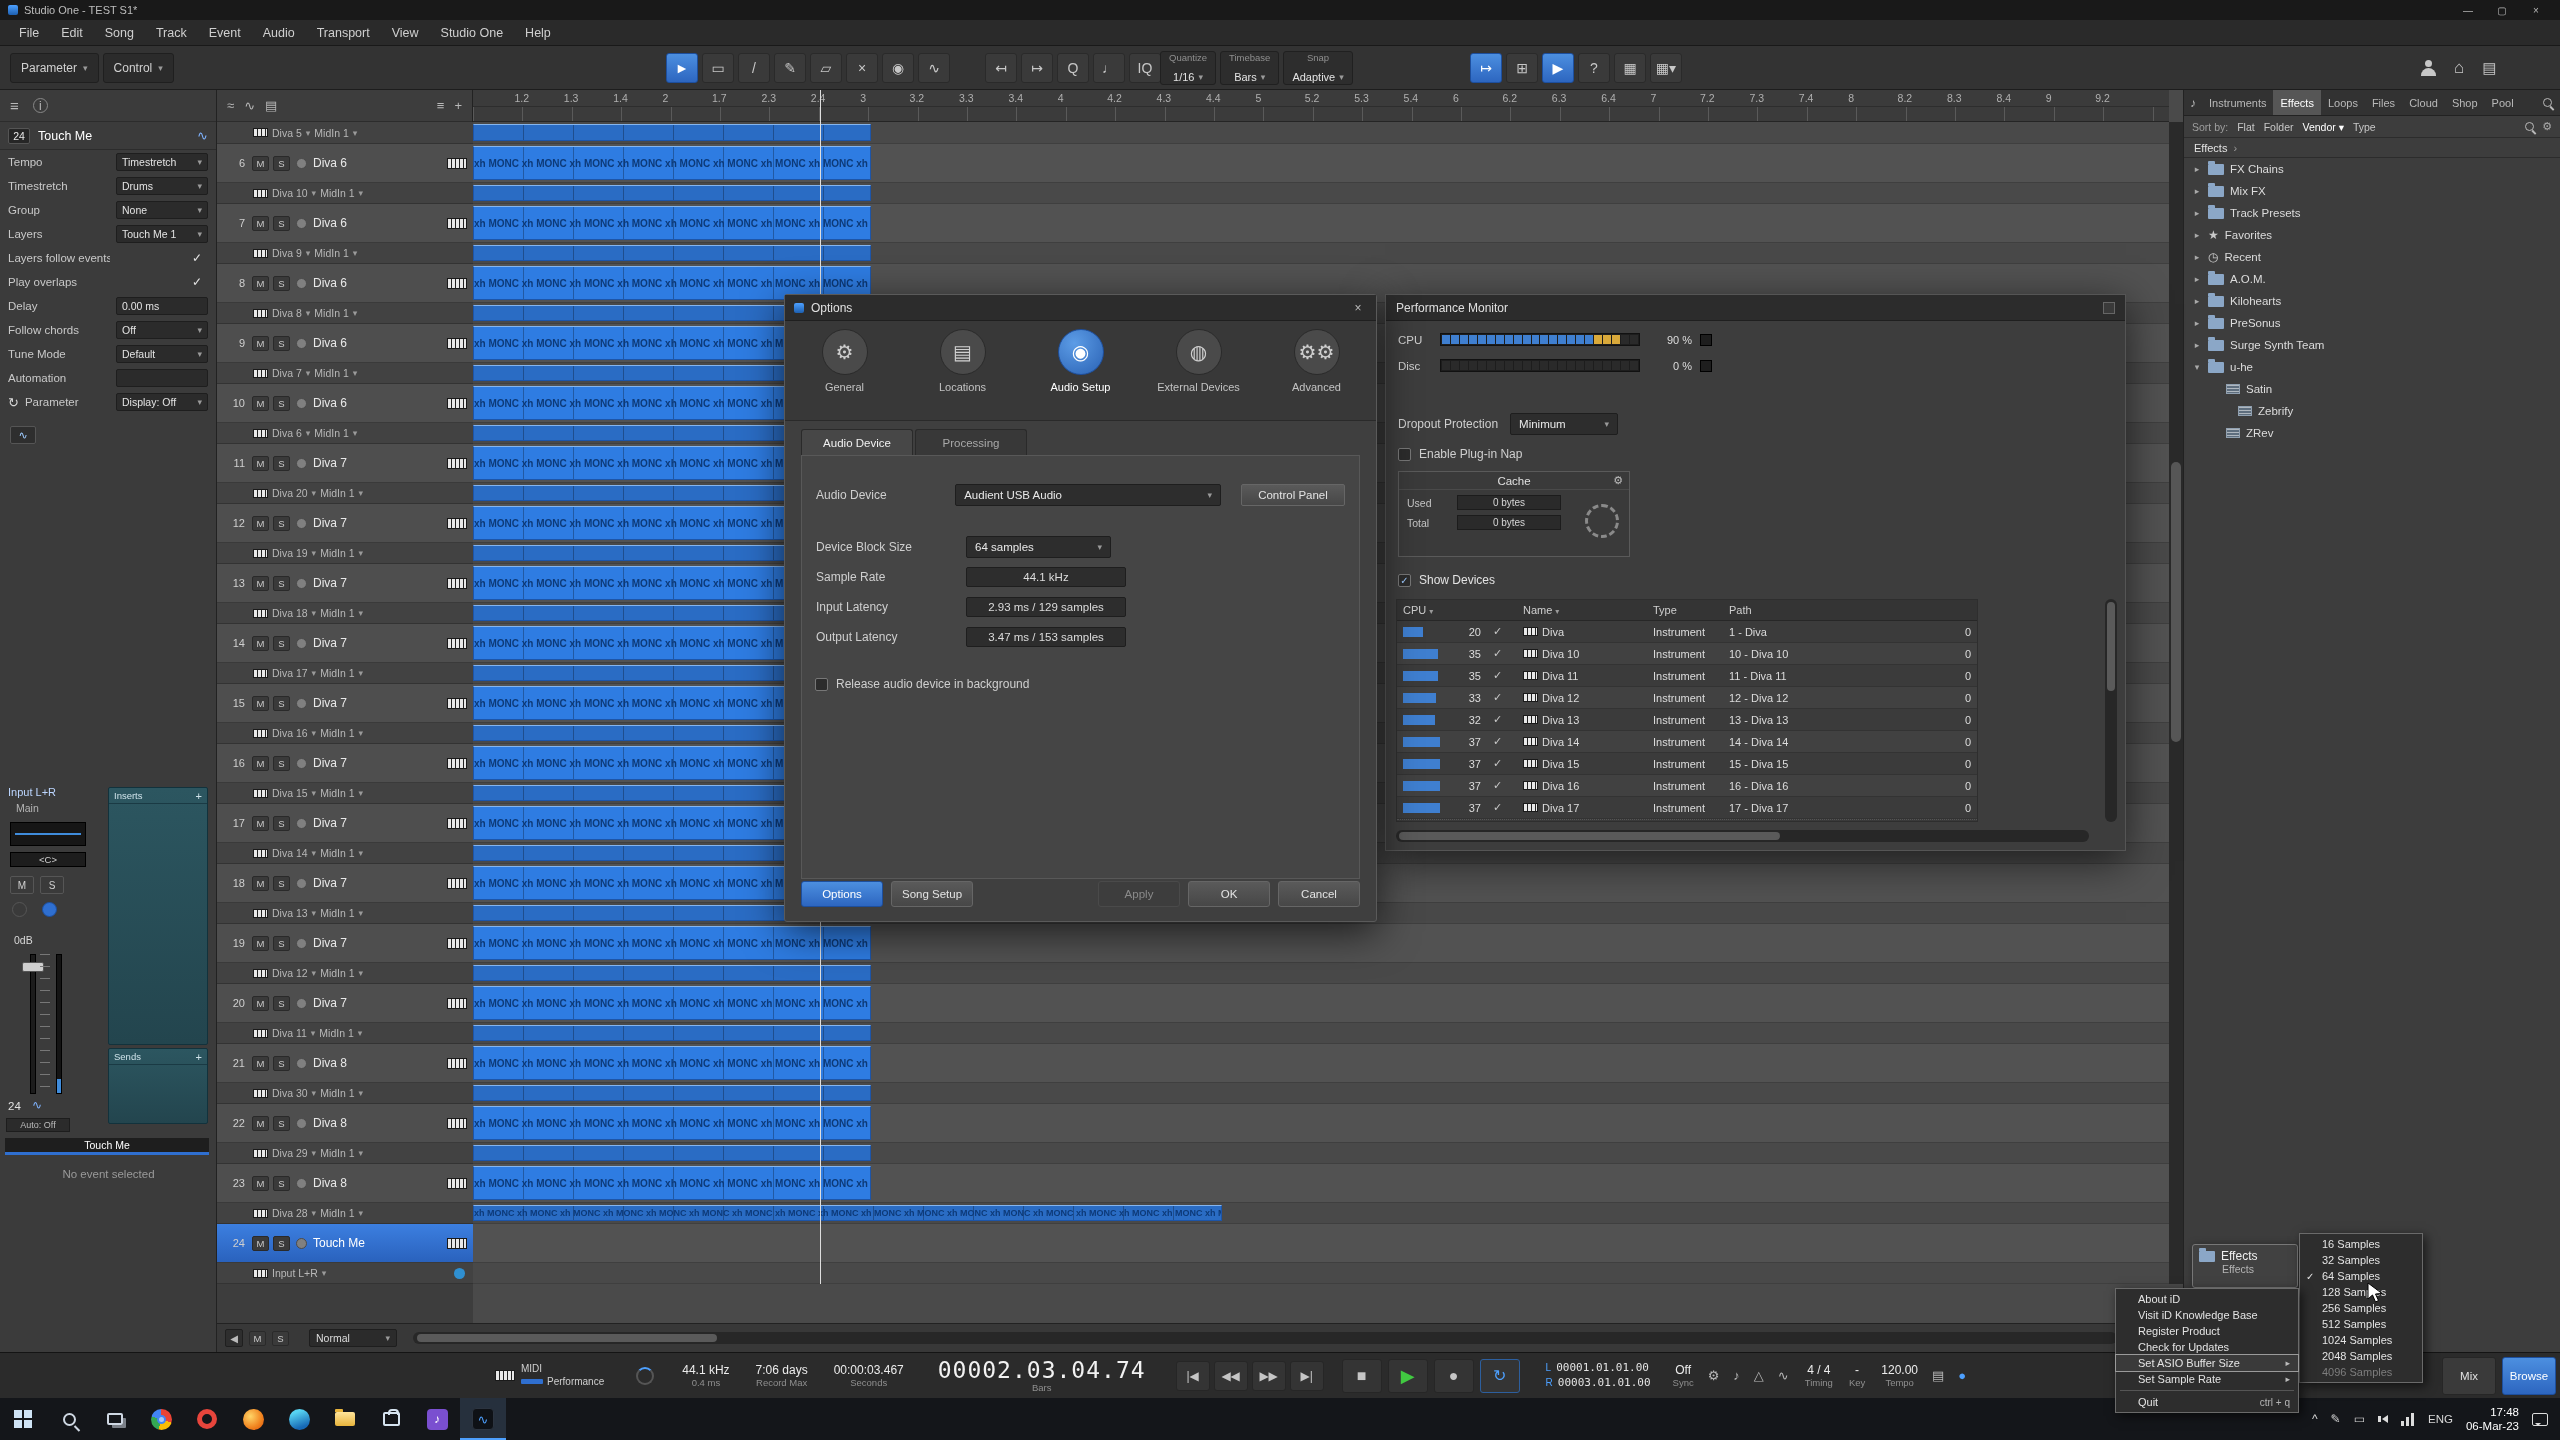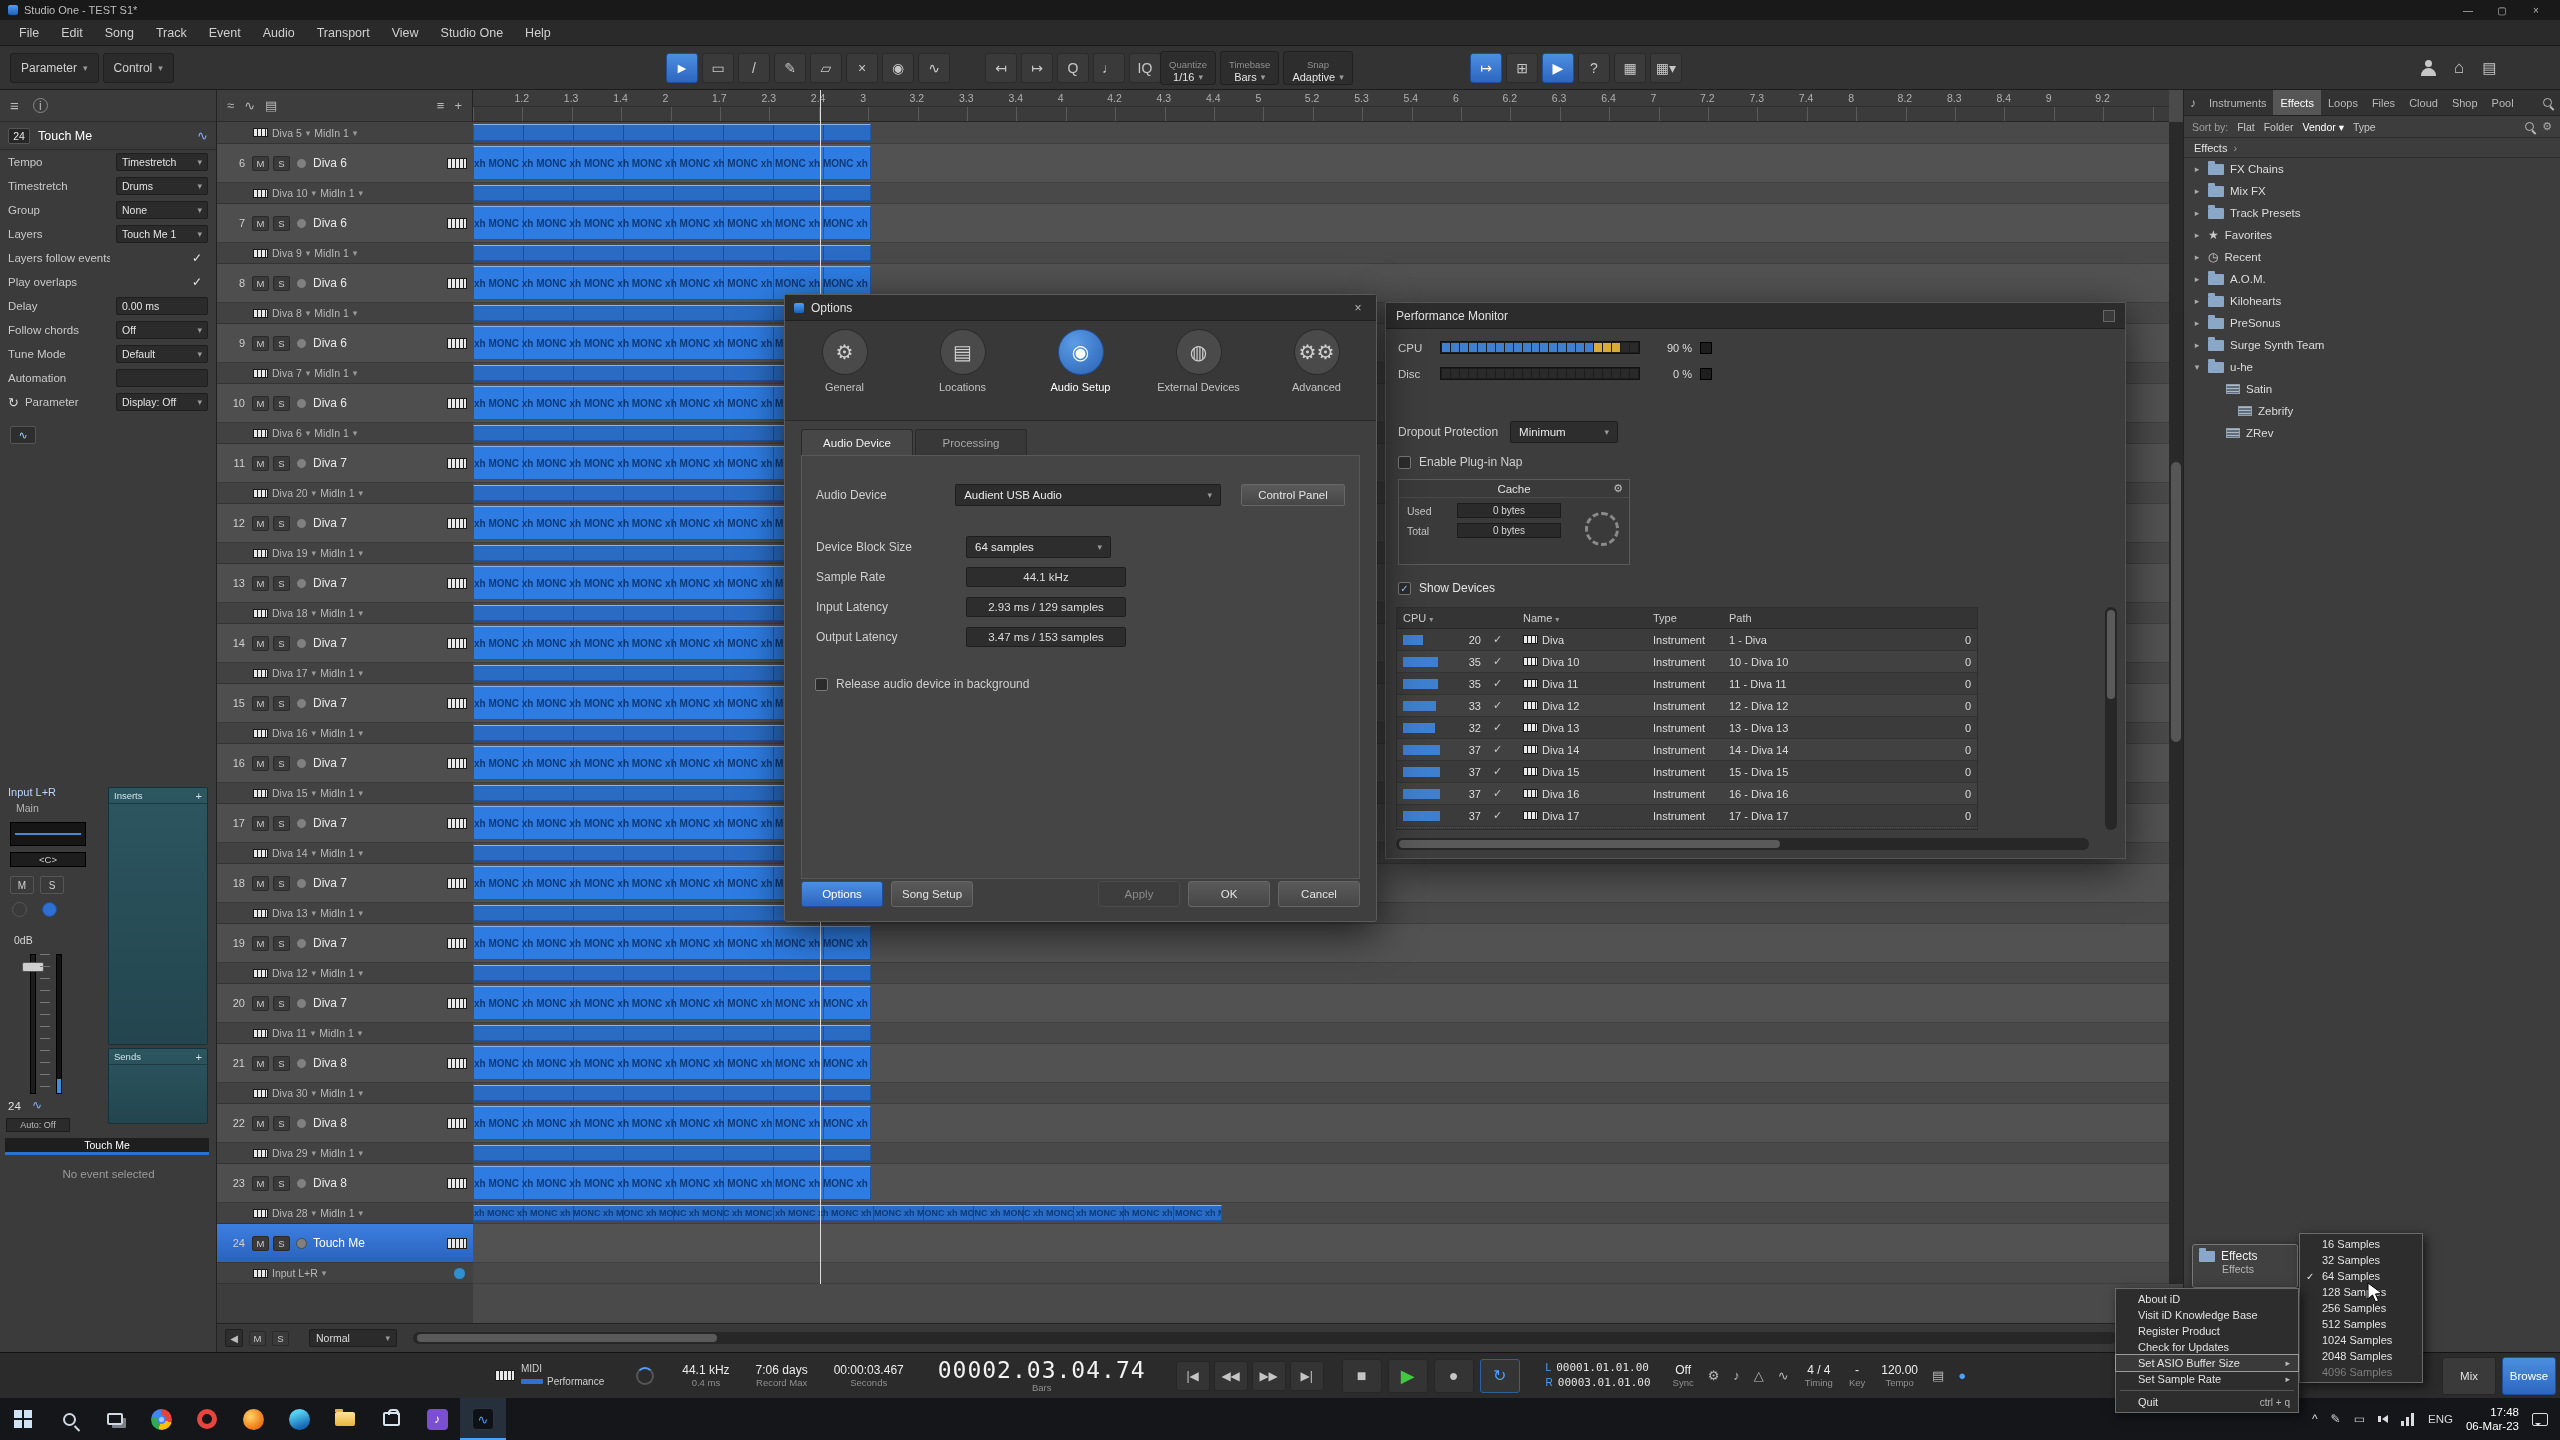--- a/index.html
+++ b/index.html
@@ -12,21 +12,21 @@
 .app-dot{width:10px;height:10px;background:linear-gradient(#4da0ff,#1d5fb0);border-radius:2px}
 #titlebar .win-btns{margin-left:auto;display:flex;gap:14px;padding-right:6px}
 .win-btn{font-size:10px;color:#b5b5b5;width:20px;text-align:center}
 #menubar{position:absolute;left:0;top:20px;width:2560px;height:26px;background:#2a2a2a;display:flex;align-items:center;padding-left:8px;border-bottom:1px solid #191919}
 .menu-item{padding:0 11px;font-size:12.5px;color:#cfcfcf;height:100%;display:flex;align-items:center}
 #toolbar{position:absolute;left:0;top:46px;width:2560px;height:44px;background:#333;border-bottom:1px solid #1d1d1d}
 .tb-group{position:absolute;top:0;height:44px;display:flex;align-items:center;gap:4px}
 .tb-chip{display:flex;align-items:center;gap:6px;background:#2b2b2b;border:1px solid #1f1f1f;border-radius:3px;height:30px;padding:0 10px;font-size:12px;color:#d0d0d0}
 .tool-btn{width:32px;height:30px;border-radius:3px;display:flex;align-items:center;justify-content:center;font-size:14px;color:#c7c7c7;background:#3a3a3a;border:1px solid #2a2a2a}
 .tool-btn.active{background:linear-gradient(#4c8fe0,#2d66c0);color:#fff;border-color:#1d4f9e}
-.tb-stack{display:flex;flex-direction:column;align-items:center;justify-content:flex-end;height:34px;padding:0 8px;background:#2d2d2d;border:1px solid #202020;border-radius:3px;line-height:1.2}
+.tb-stack{display:flex;flex-direction:column;align-items:center;justify-content:space-between;height:34px;padding:0 8px;background:#2d2d2d;border:1px solid #202020;border-radius:3px;line-height:1.2}
 .tb-stack .l{font-size:9.5px;color:#8f8f8f}
 .tb-stack .v{font-size:11px;color:#e3e3e3;display:flex;gap:4px;align-items:center}
 .dd{font-size:9px;color:#9a9a9a}
 .person-ico{width:16px;height:16px;position:relative}
 .person-ico::before{content:"";position:absolute;left:5px;top:0;width:7px;height:7px;border-radius:50%;background:#c7c7c7}
 .person-ico::after{content:"";position:absolute;left:1px;top:8px;width:15px;height:8px;border-radius:8px 8px 0 0;background:#c7c7c7}
 
 
 #main{position:absolute;left:0;top:90px;width:2560px;height:1262px;background:#3b3b3b}
 #inspector{position:absolute;left:0;top:0;width:217px;height:1262px;background:#3b3b3b;border-right:1px solid #222}
@@ -207,21 +207,21 @@
 .fbtn{margin-left:20px;width:112px;height:22px;background:linear-gradient(#5a5a5a,#474747);border:1px solid #666;border-radius:2px;font-size:11.5px;color:#e3e3e3;display:flex;align-items:center;justify-content:center}
 #dlg-check{position:absolute;left:30px;top:382px;display:flex;align-items:center;gap:8px;font-size:12px;color:#cfcfcf}
 .cbox{width:13px;height:13px;background:#2c2c2c;border:1px solid #777;border-radius:2px;display:flex;align-items:center;justify-content:center;font-size:10px;color:#9ecbff}
 #dlg-btns{position:absolute;left:16px;right:16px;bottom:14px;height:26px;display:flex;gap:8px}
 .dbtn{min-width:82px;height:26px;background:linear-gradient(#5a5a5a,#474747);border:1px solid #666;border-radius:3px;font-size:11.5px;color:#e3e3e3;display:flex;align-items:center;justify-content:center;padding:0 10px}
 .dbtn.primary{background:linear-gradient(#4c8fe0,#2d66c0);border-color:#1d4f9e;color:#fff}
 .dbtn.disabled{color:#8a8a8a;background:#3d3d3d;border-color:#4a4a4a}
 .dbtn.push{margin-left:auto}
 
 
-#pm{position:absolute;left:1385px;top:302px;width:741px;height:557px;background:#3d3d3d;border:1px solid #555;box-shadow:0 10px 40px rgba(0,0,0,.6);z-index:40}
+#pm{position:absolute;left:1385px;top:294px;width:741px;height:557px;background:#3d3d3d;border:1px solid #555;box-shadow:0 10px 40px rgba(0,0,0,.6);z-index:40}
 #pm-title{height:26px;background:#2c2c2c;display:flex;align-items:center;padding:0 10px;font-size:12px;color:#e0e0e0;border-bottom:1px solid #1f1f1f}
 #pm-title .opt{margin-left:auto;width:12px;height:12px;border:1px solid #666;background:#3a3a3a}
 .pm-meter-row{position:absolute;left:12px;display:flex;align-items:center;gap:8px}
 .pm-meter-row .ml{width:34px;font-size:11.5px;color:#cfcfcf}
 .segbar{width:200px;height:13px;background:#1d1d1d;border:1px solid #111;display:flex;gap:1px;padding:1px}
 .seg{flex:1;background:#2a2a2a}
 .seg.on{background:#3f7fd0}
 .seg.hot{background:#d9a93a}
 .pm-val{width:44px;font-size:11px;color:#dcdcdc;text-align:right}
 .pm-minibox{width:12px;height:12px;background:#1e1e1e;border:1px solid #000}

